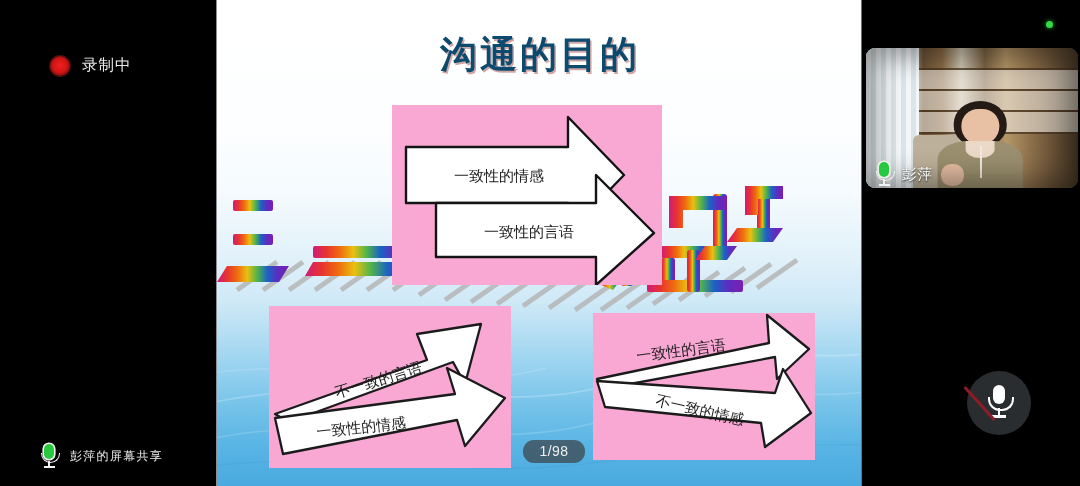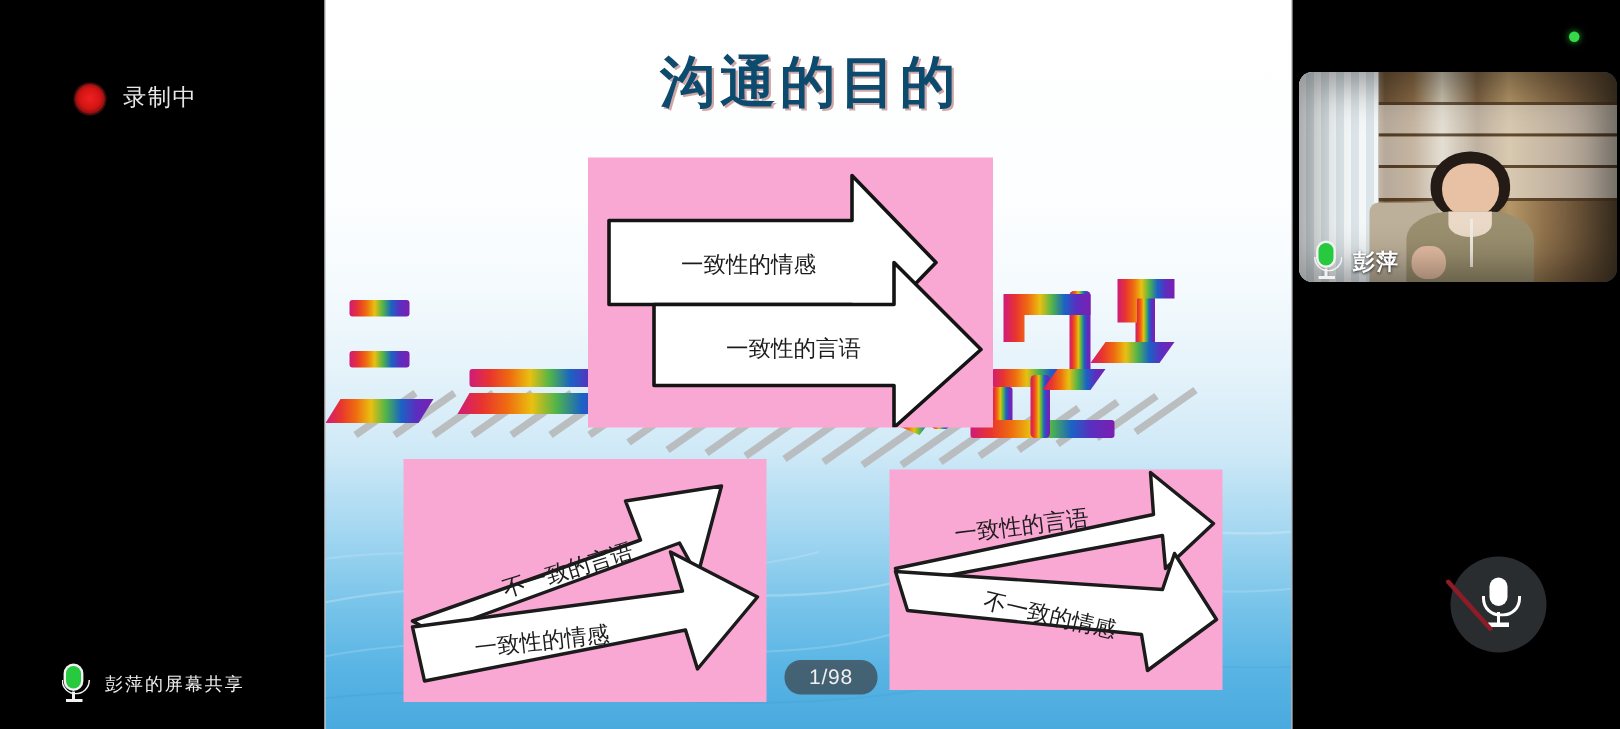--- a/index.html
+++ b/index.html
@@ -63,21 +63,21 @@
      background:rgba(60,66,72,.72);color:#f0f0f0;border-radius:11px;
      font-size:14px;text-align:center;letter-spacing:.5px;}
 
   
   .rrail{position:absolute;left:862px;top:0;width:218px;height:486px;background:#000;}
 
   .greendot{position:absolute;left:1046px;top:21px;width:7px;height:7px;border-radius:50%;
             background:#35d94a;box-shadow:0 0 5px #1faa30;}
 
   .video{position:absolute;left:866px;top:48px;width:212px;height:140px;
-         border-radius:9px;overflow:hidden;background:#0c4a6e;font-weight:bold;}
+         border-radius:9px;overflow:hidden;background:#0c4a6e;}
   .v-room{position:absolute;inset:0;
     background:linear-gradient(to right,#dfe6ea 0%,#e9eff2 10%,#cfd8d4 19%,#6b5236 27%,
        #8a6b46 36%,#cfc7b4 45%,#7d6344 56%,#b59768 66%,#8c6f4a 78%,#6b5338 88%,#4a3c28 100%);}
   .v-shelfrow{position:absolute;left:25%;width:75%;background:rgba(245,243,236,.55);}
   .v-shelfedge{position:absolute;left:25%;width:75%;height:2px;background:rgba(70,50,30,.75);}
   .v-curtain{position:absolute;left:0;top:0;width:25%;height:100%;
     background:repeating-linear-gradient(to right,#f4f7f8 0 5px,#dbe4e8 5px 10px);}
   .v-chair{position:absolute;left:22%;top:62%;width:22%;height:38%;
     background:linear-gradient(to bottom,#c9bda6,#a79madd);background-color:#bdb09a;border-radius:6px 6px 0 0;}
   .v-person{position:absolute;left:34%;top:38%;width:40%;height:62%;}

